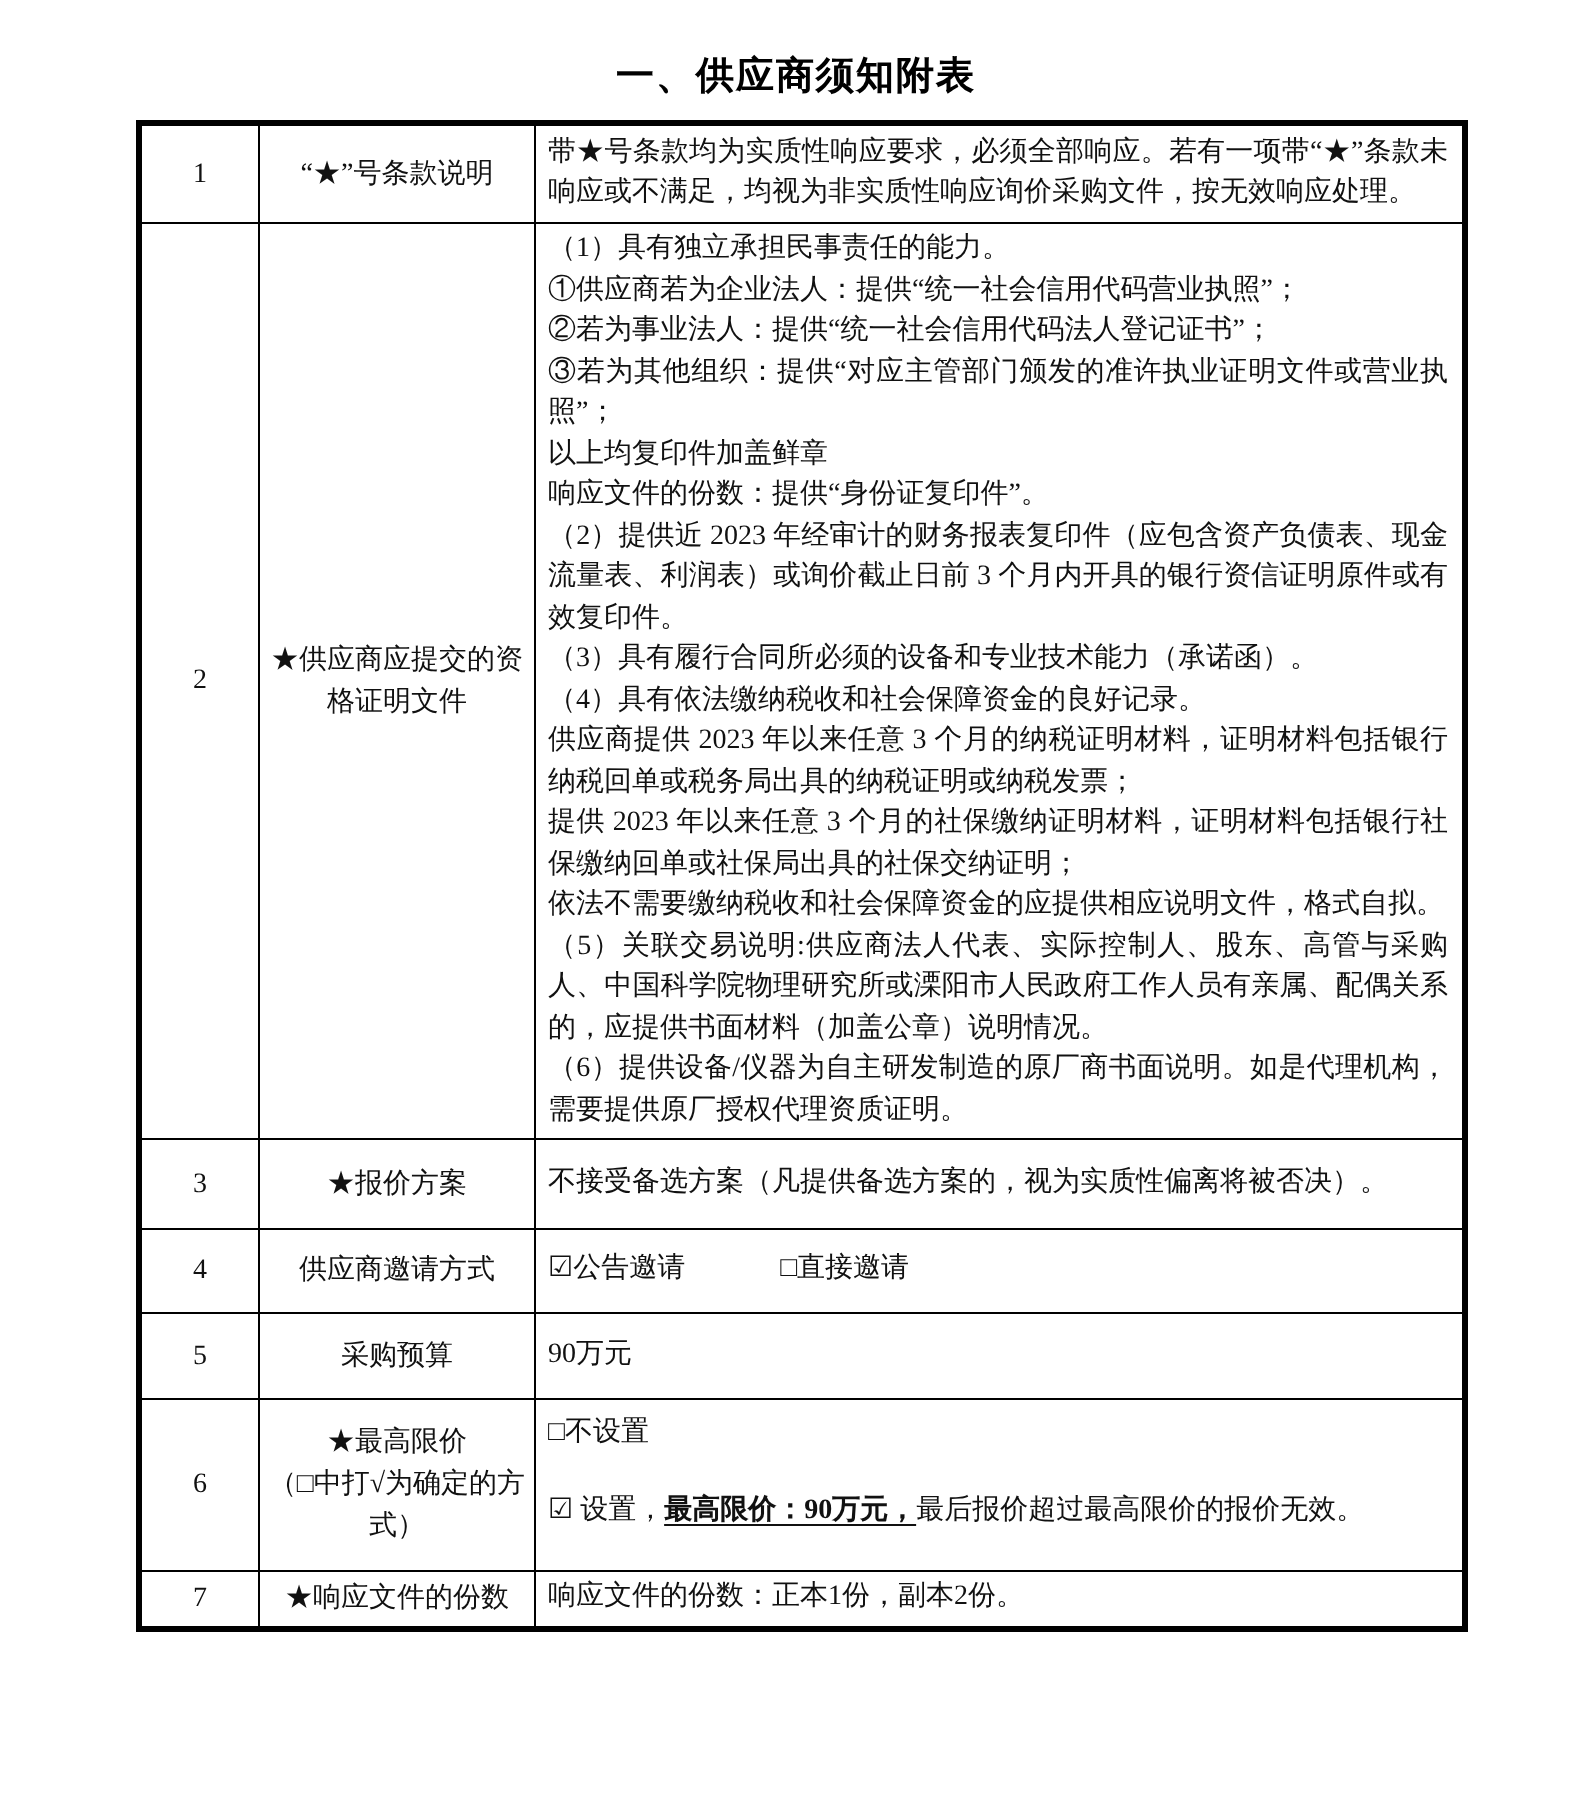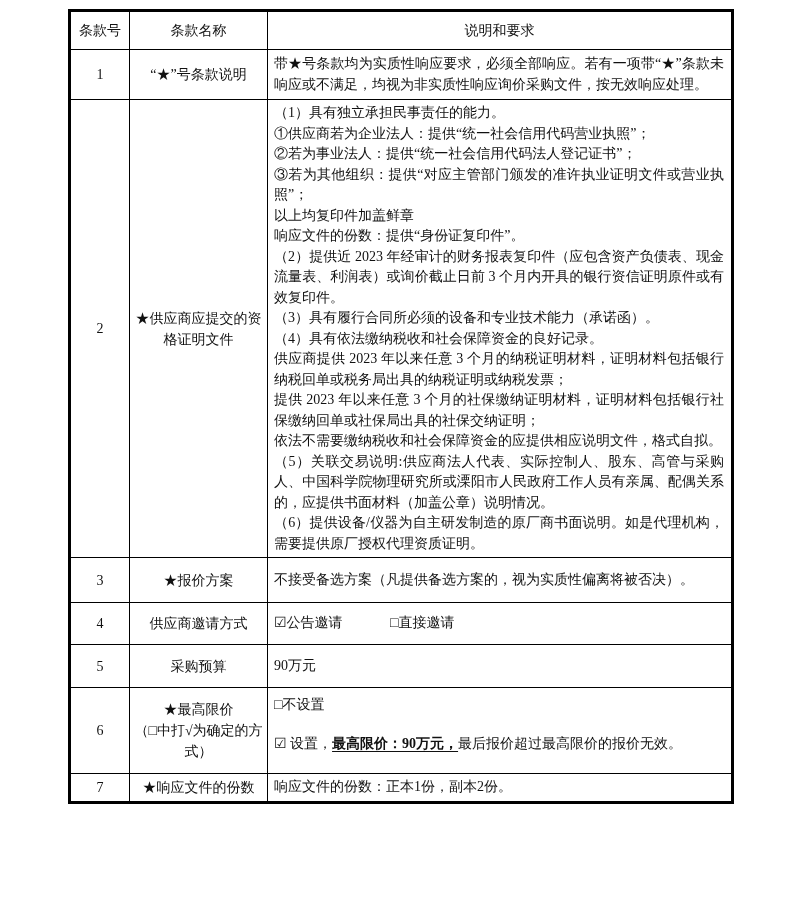--- a/index.html
+++ b/index.html
@@ -64,34 +64,30 @@
   .opt-gap{margin-right:44px;}
   .u{text-decoration:underline;text-underline-offset:3px;font-weight:bold;}
   .set-line{margin-top:19px;margin-bottom:14px;}
   .unset-line{margin-top:2px;}
 </style>
 </head>
 <body>
 
 <div class="page">
 
+  <div class="doc-subtitle">一、供应商须知附表</div>
 
   <table class="notice">
     <colgroup>
       <col class="c-no">
         <col class="c-name">
         <col class="c-desc">
     </colgroup>
 
     <tbody>
-        <tr class="hdr">
-      <th class="c">条款号</th>
-      <th class="c">条款名称</th>
-      <th class="c">说明和要求</th>
-    </tr>
 
     <tr class="r1">
       <td class="c">1</td>
       <td class="c">“★”号条款说明</td>
       <td class="desc">带★号条款均为实质性响应要求，必须全部响应。若有一项带“★”条款未响应或不满足，均视为非实质性响应询价采购文件，按无效响应处理。</td>
     </tr>
 
     <tr class="r2">
       <td class="c">2</td>
       <td class="c">★供应商应提交的资格证明文件</td>

